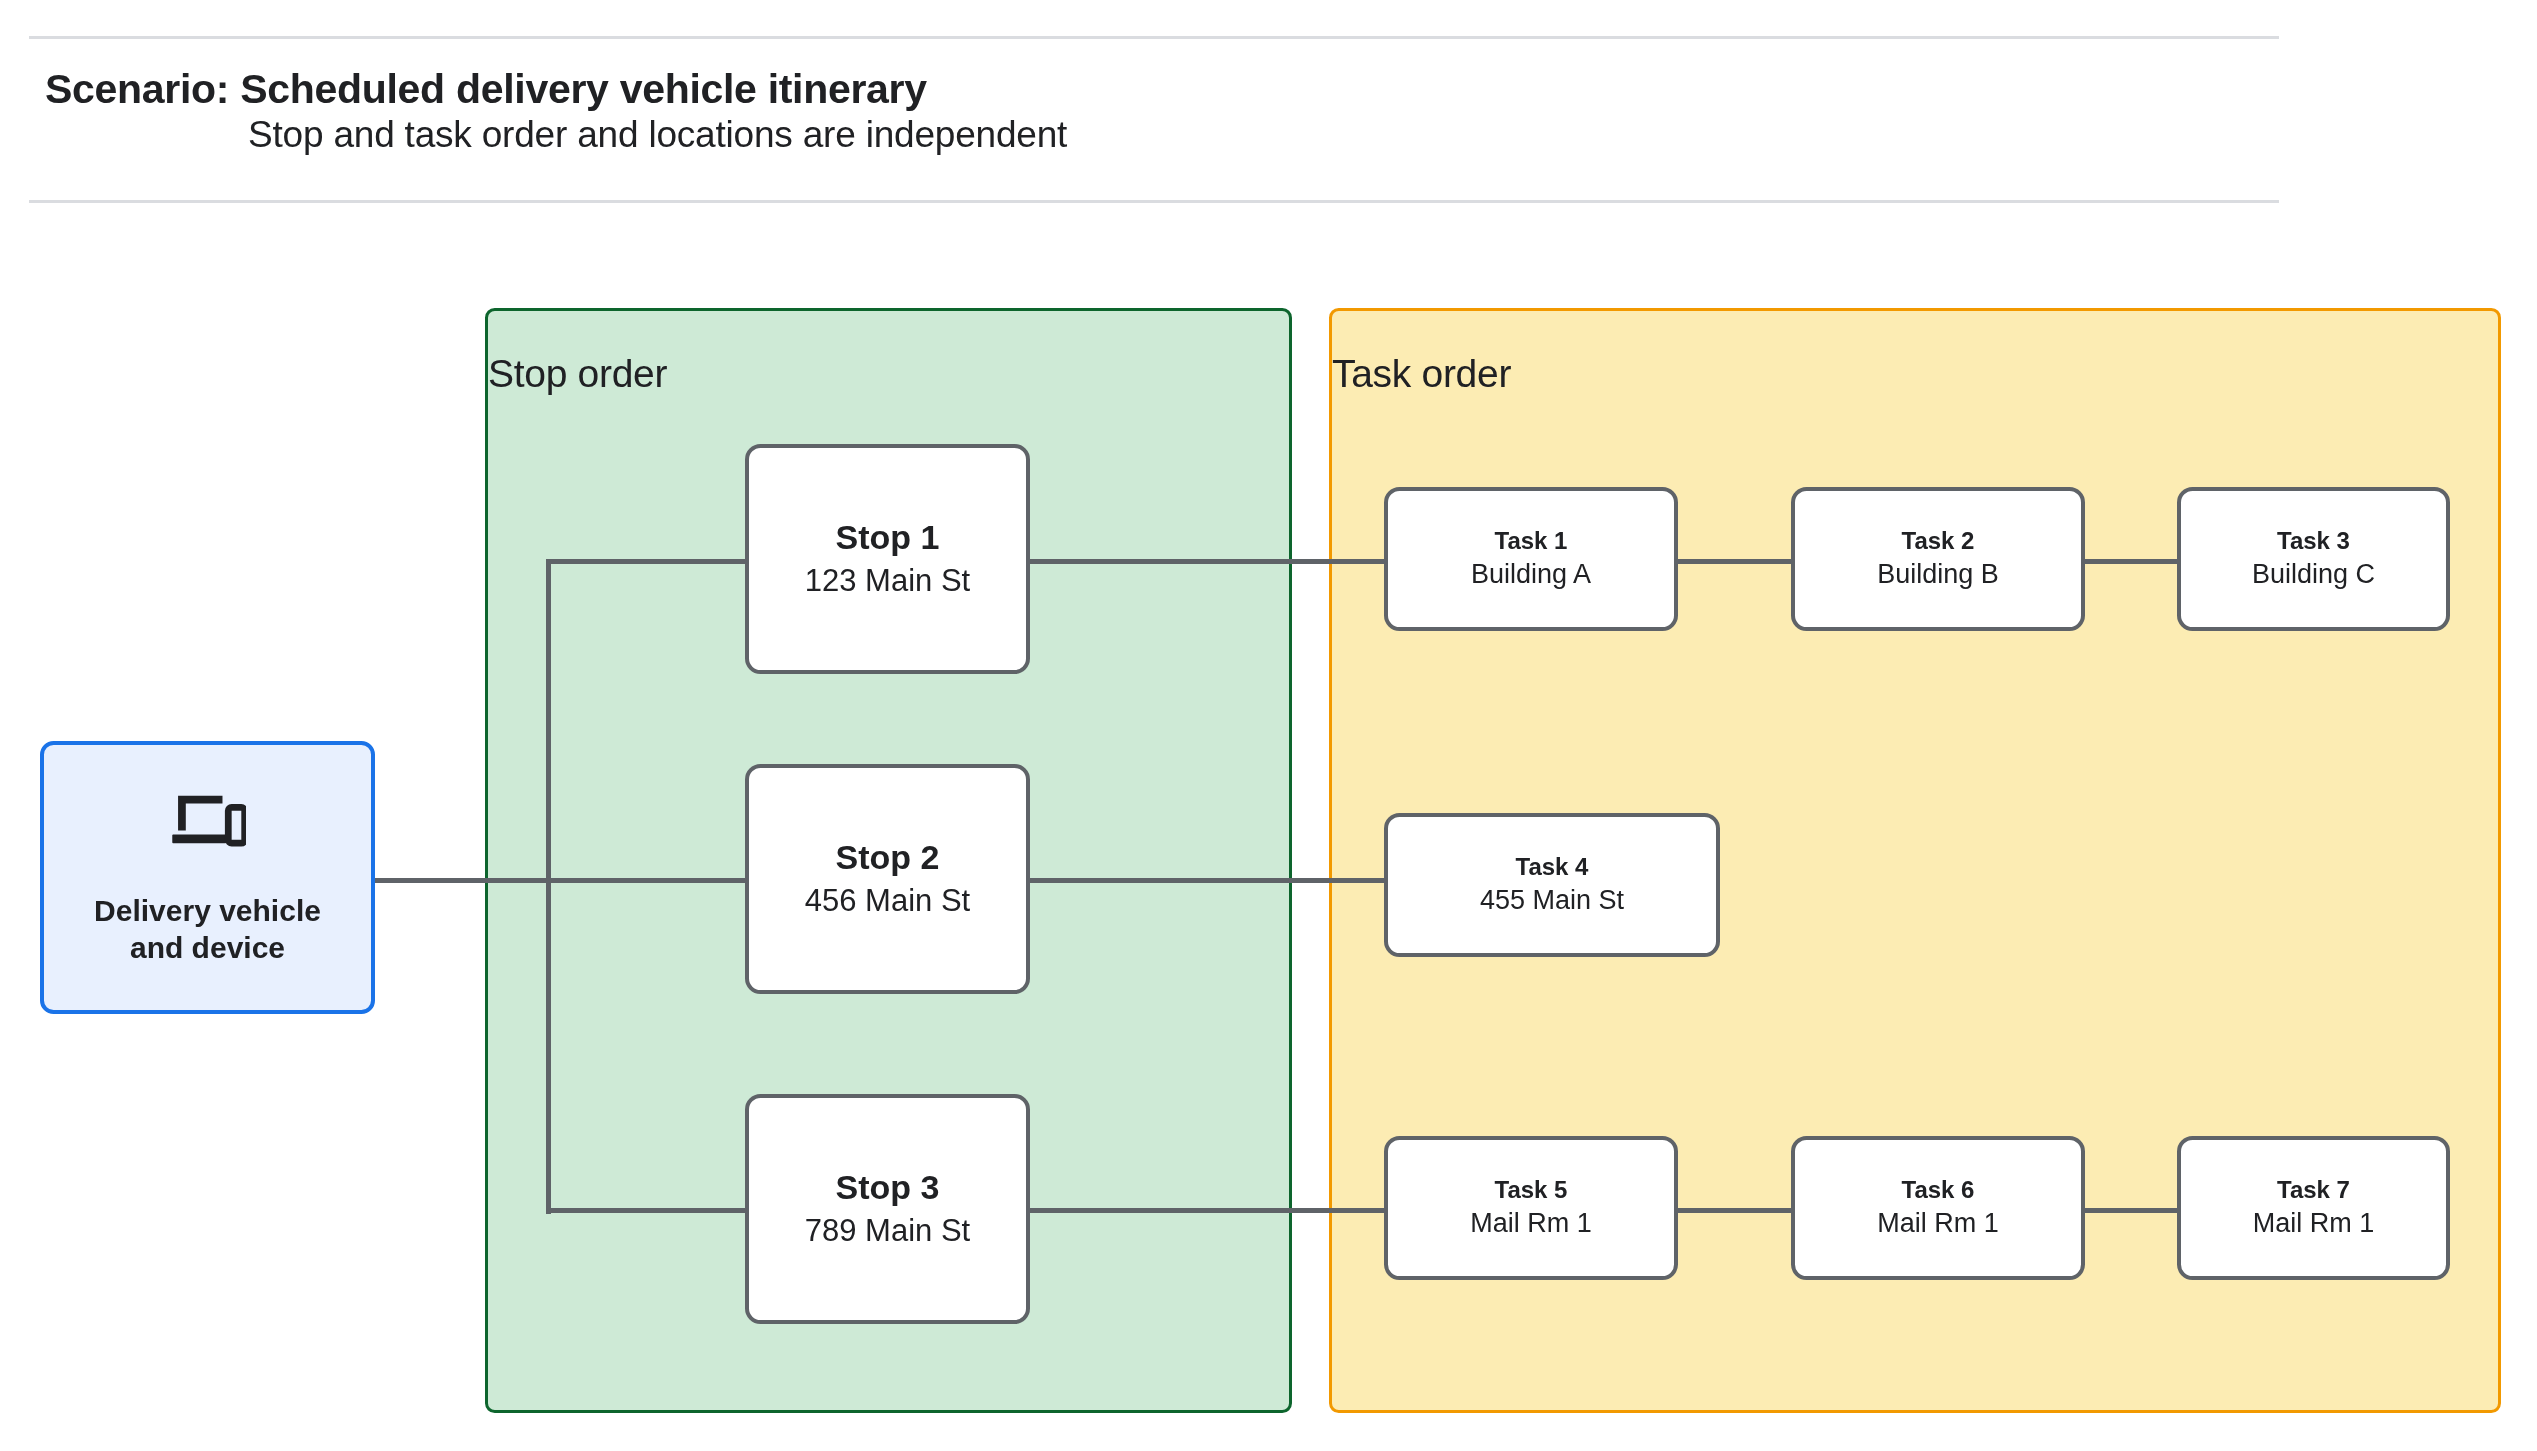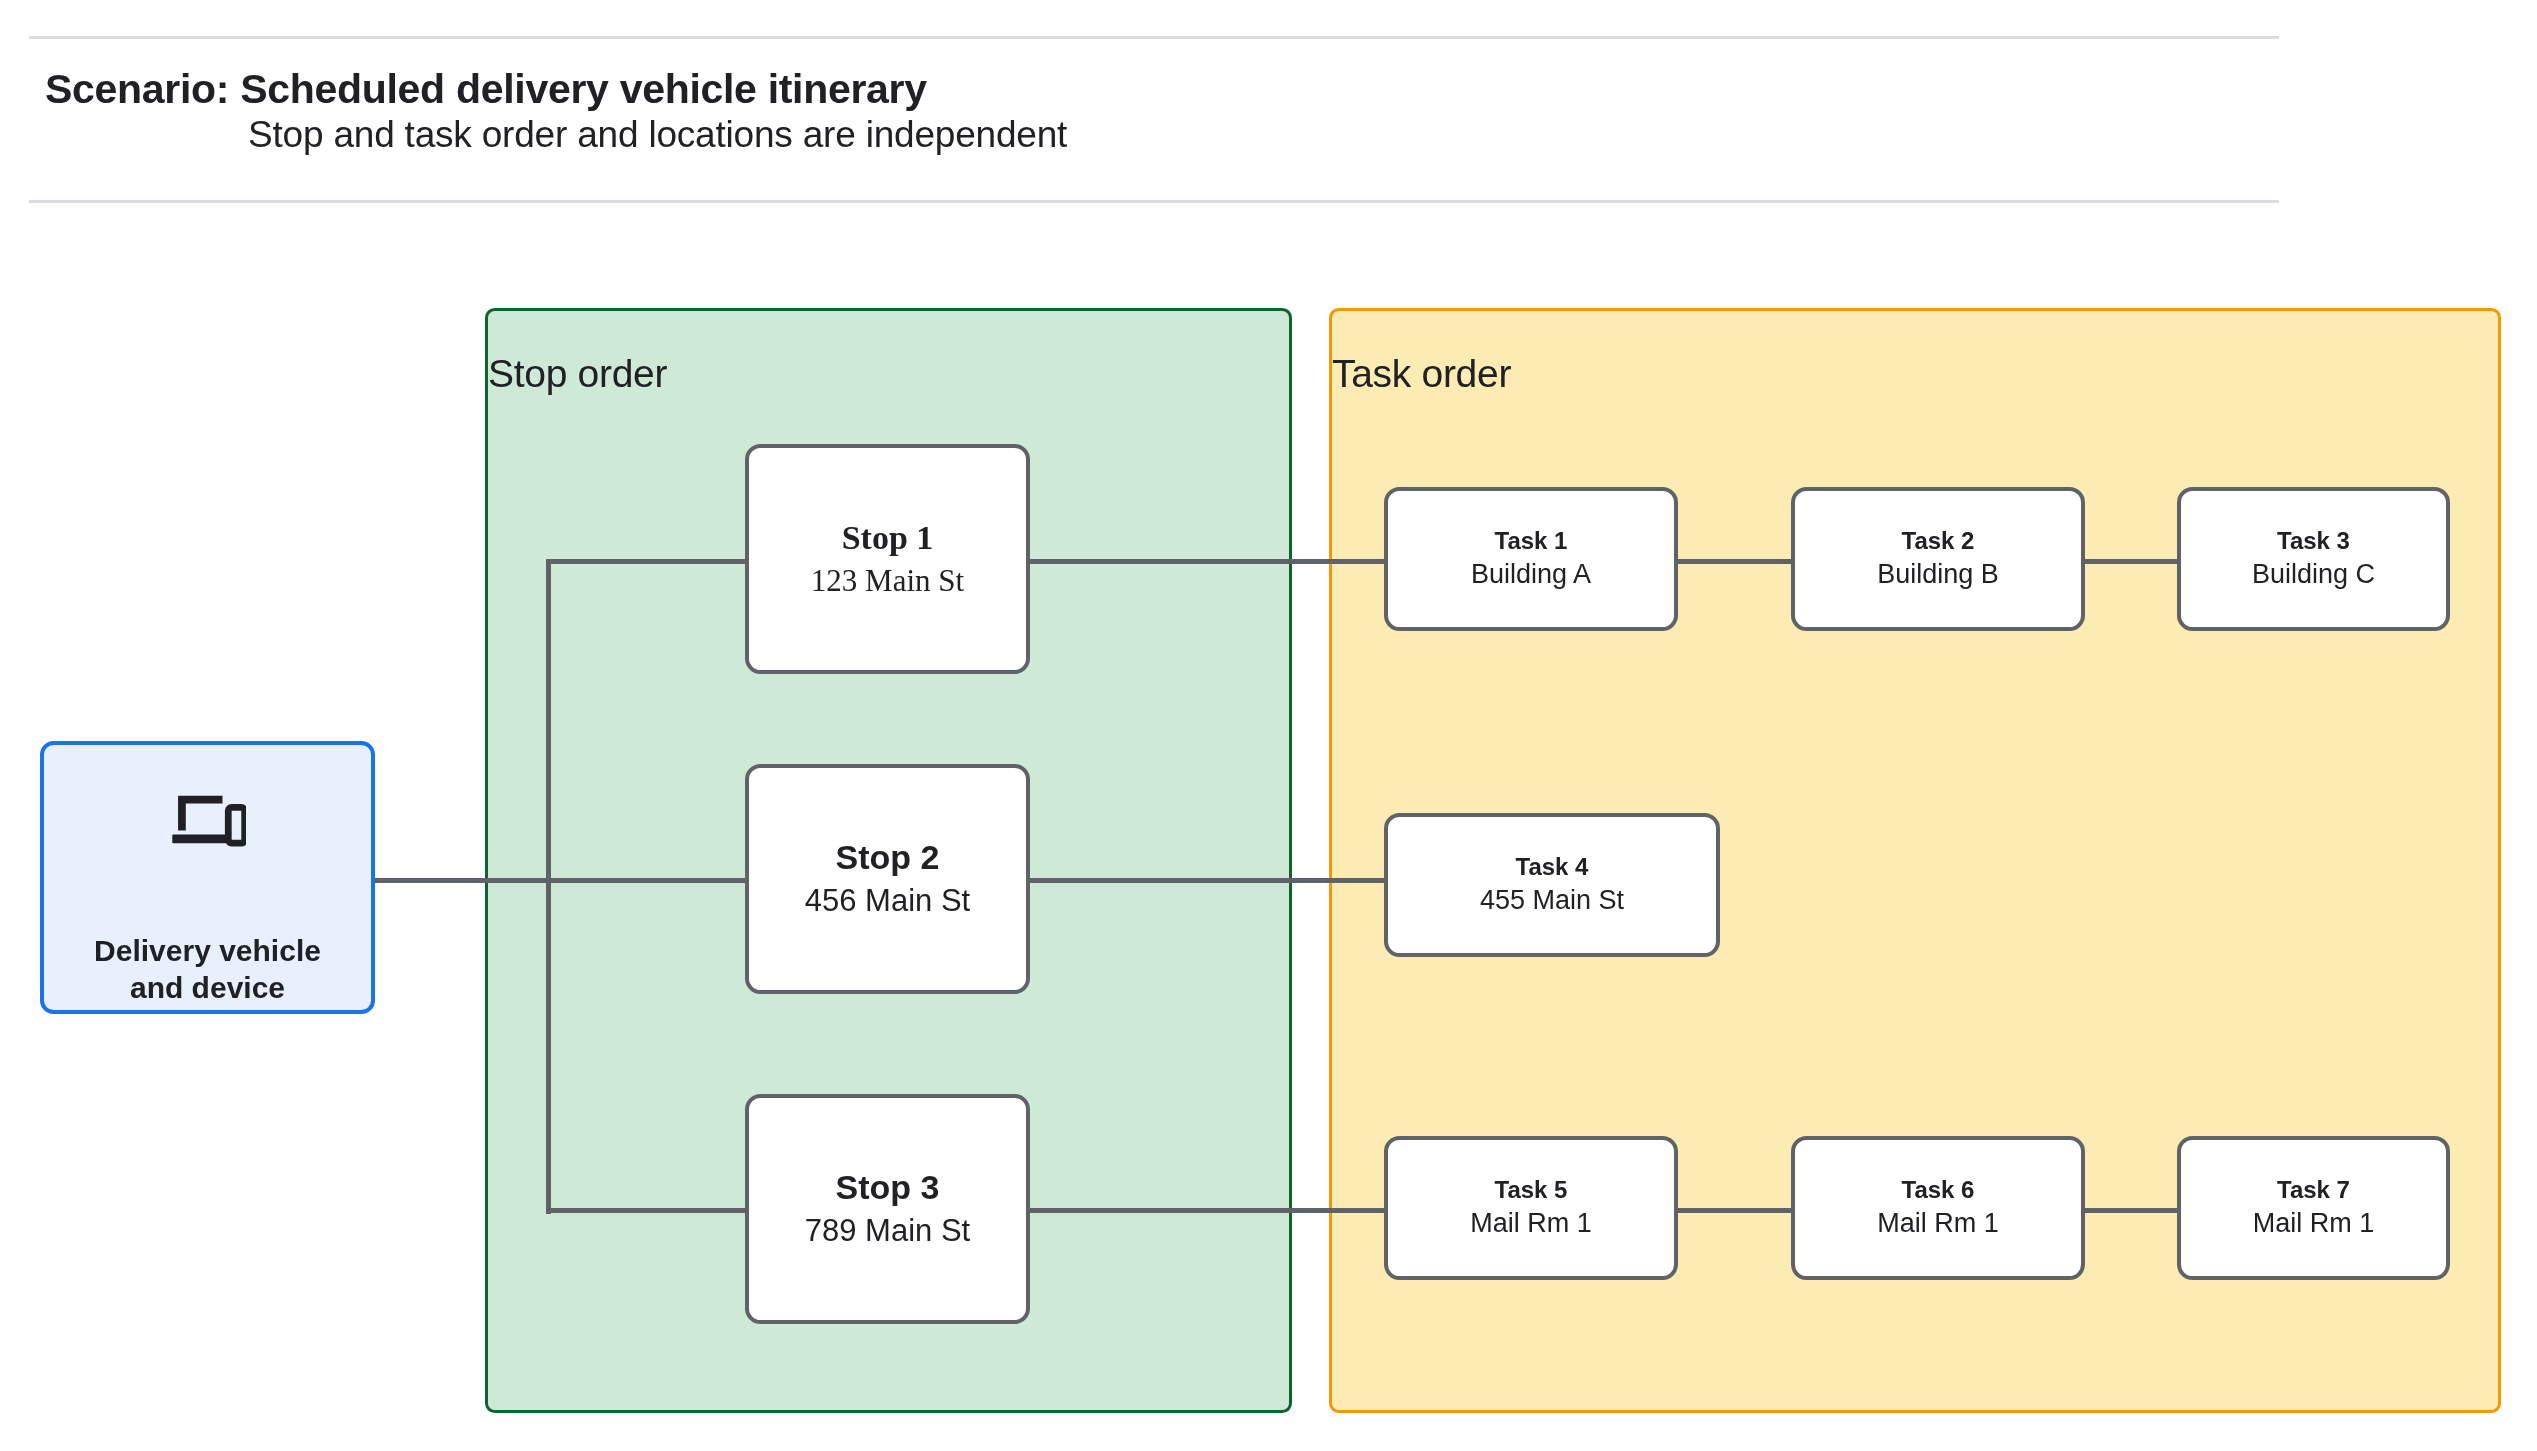--- a/index.html
+++ b/index.html
@@ -21,21 +21,21 @@
     position:absolute;left:248px;top:114px;
     font-size:37px;font-weight:normal;letter-spacing:-0.2px;
     color:#202124;white-space:nowrap;
   }
 
   
   #vehicle-node{
     position:absolute;left:40px;top:741px;width:335px;height:273px;
     box-sizing:border-box;
     background:#e8f0fe;border:4.8px solid #1a73e8;border-radius:13.6px;
-    display:flex;flex-direction:column;align-items:center;justify-content:flex-start;gap:40px;
+    display:flex;flex-direction:column;align-items:center;justify-content:flex-start;
   }
   #vehicle-icon{margin-top:47px;display:block;}
   #vehicle-label{
     margin-top:41px;text-align:center;line-height:1.22;
     font-size:30px;font-weight:bold;color:#202124;white-space:pre-line;
   }
 
   
   .panel{position:absolute;box-sizing:border-box;border-radius:9.7px;}
   #stop-panel{
@@ -114,21 +114,21 @@
 
       <rect x="2" y="44" width="56" height="9" rx="1" fill="#202124"></rect>
 
       <rect x="60" y="16" width="17" height="37" rx="3.5" fill="none" stroke="#202124" stroke-width="7"></rect>
     </svg>
   </span>
   <div id="vehicle-label">Delivery vehicle
 and device</div>
 </div>
 
-<div class="card stop-card" style="left:745px;top:444px;font-family:Liberation Serif, serif;">
+<div class="card stop-card" style="left:745px;top:444px;">
   <span class="t">Stop 1</span>
   <span class="s">123 Main St</span>
 </div>
 <div class="card stop-card" style="left:745px;top:764px;">
   <span class="t">Stop 2</span>
   <span class="s">456 Main St</span>
 </div>
 <div class="card stop-card" style="left:745px;top:1094px;">
   <span class="t">Stop 3</span>
   <span class="s">789 Main St</span>

